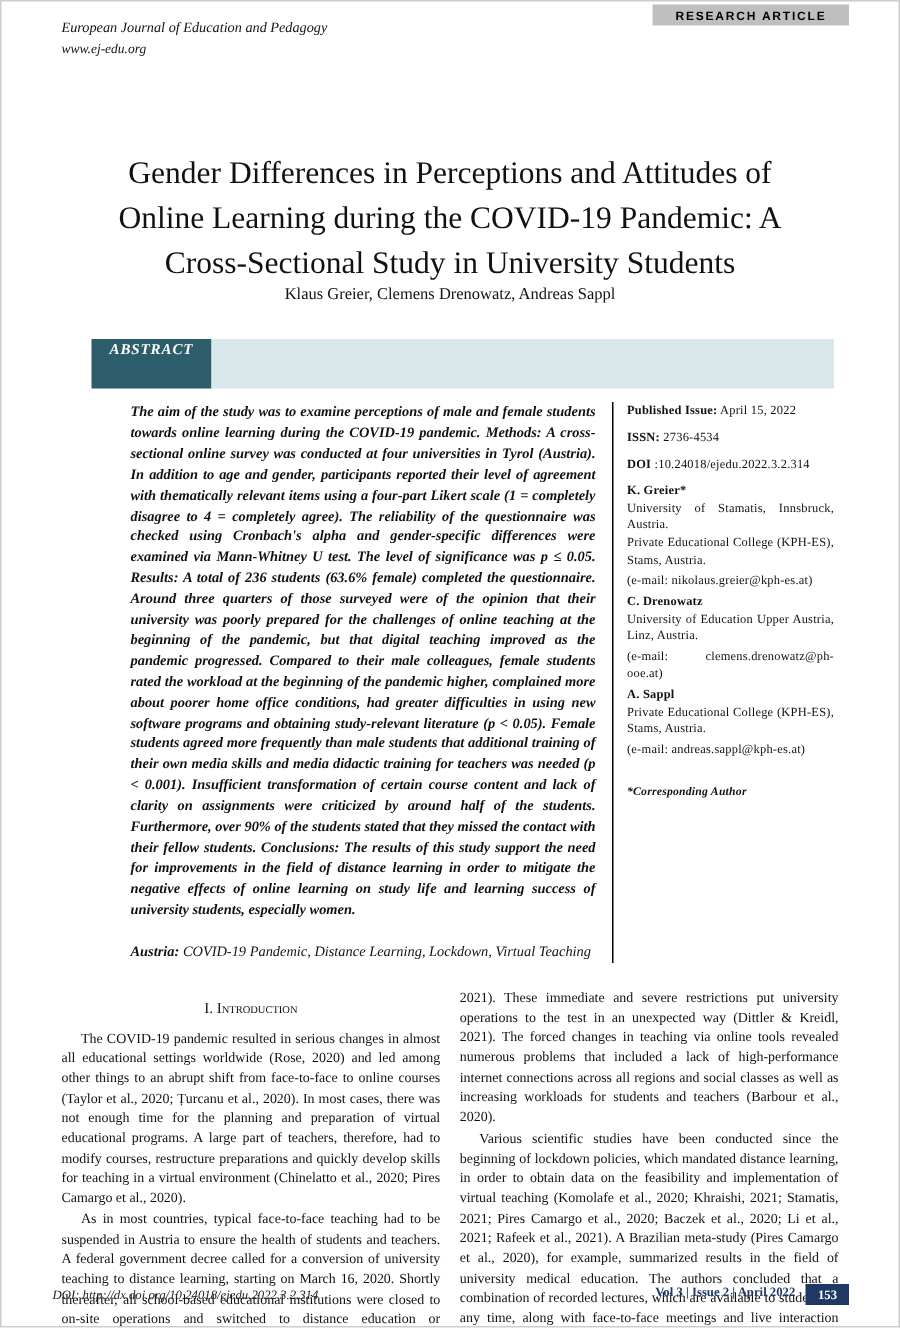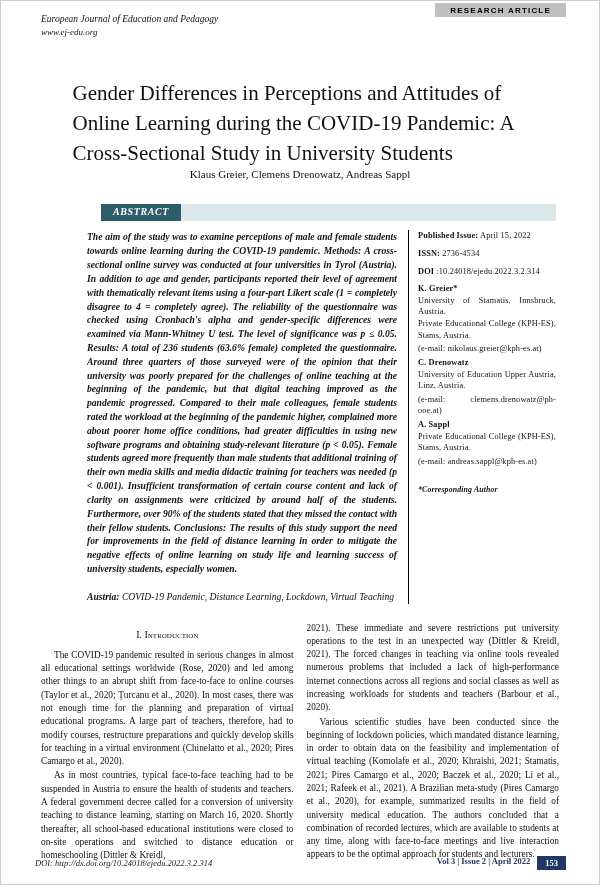--- a/index.html
+++ b/index.html
@@ -16,27 +16,27 @@
   .masthead{position:absolute;top:12px;left:40px;font-style:italic;line-height:1.35;}
   .journal-name{font-size:9.5px;}
   .journal-url{font-size:9px;}
   .badge{
     position:absolute;top:2px;right:33px;background:var(--badge);color:#000;
     font-family:"Liberation Sans",sans-serif;font-weight:bold;font-size:8px;
     letter-spacing:1.2px;padding:3px 15px 2px 15px;
   }
   
   .title{
-    margin:78px auto 0 auto;max-width:455px;text-align:left;
+    margin:100px auto 0 auto;max-width:455px;text-align:center;
     font-size:21px;line-height:1.42;font-weight:normal;font-family:Liberation Serif, serif;
   }
   .authors{text-align:center;font-size:11px;}
   
   .abs-wrap{margin:24px 43px 0 60px;}
-  .abs-bar{display:flex;height:17px;margin-left:40px;}
+  .abs-bar{display:flex;height:33px;}
   .abs-label{
     background:var(--teal);color:#fff;font-weight:bold;font-style:italic;
     font-size:10px;letter-spacing:.6px;padding:2px 12px 0 12px;
   }
   .abs-strip{flex:1;background:var(--strip);}
   .abs-row{display:flex;margin-top:9px;min-height:352px;}
   .abs-left{width:347px;padding-left:26px;padding-right:11px;font-style:italic;}
   .abs-text{font-size:9.6px;font-weight:bold;line-height:1.44;text-align:justify;}
   .keywords{margin-top:14px;font-size:9.6px;line-height:1.44;text-align:justify;}
   .keywords .kw-label{font-weight:bold;}

